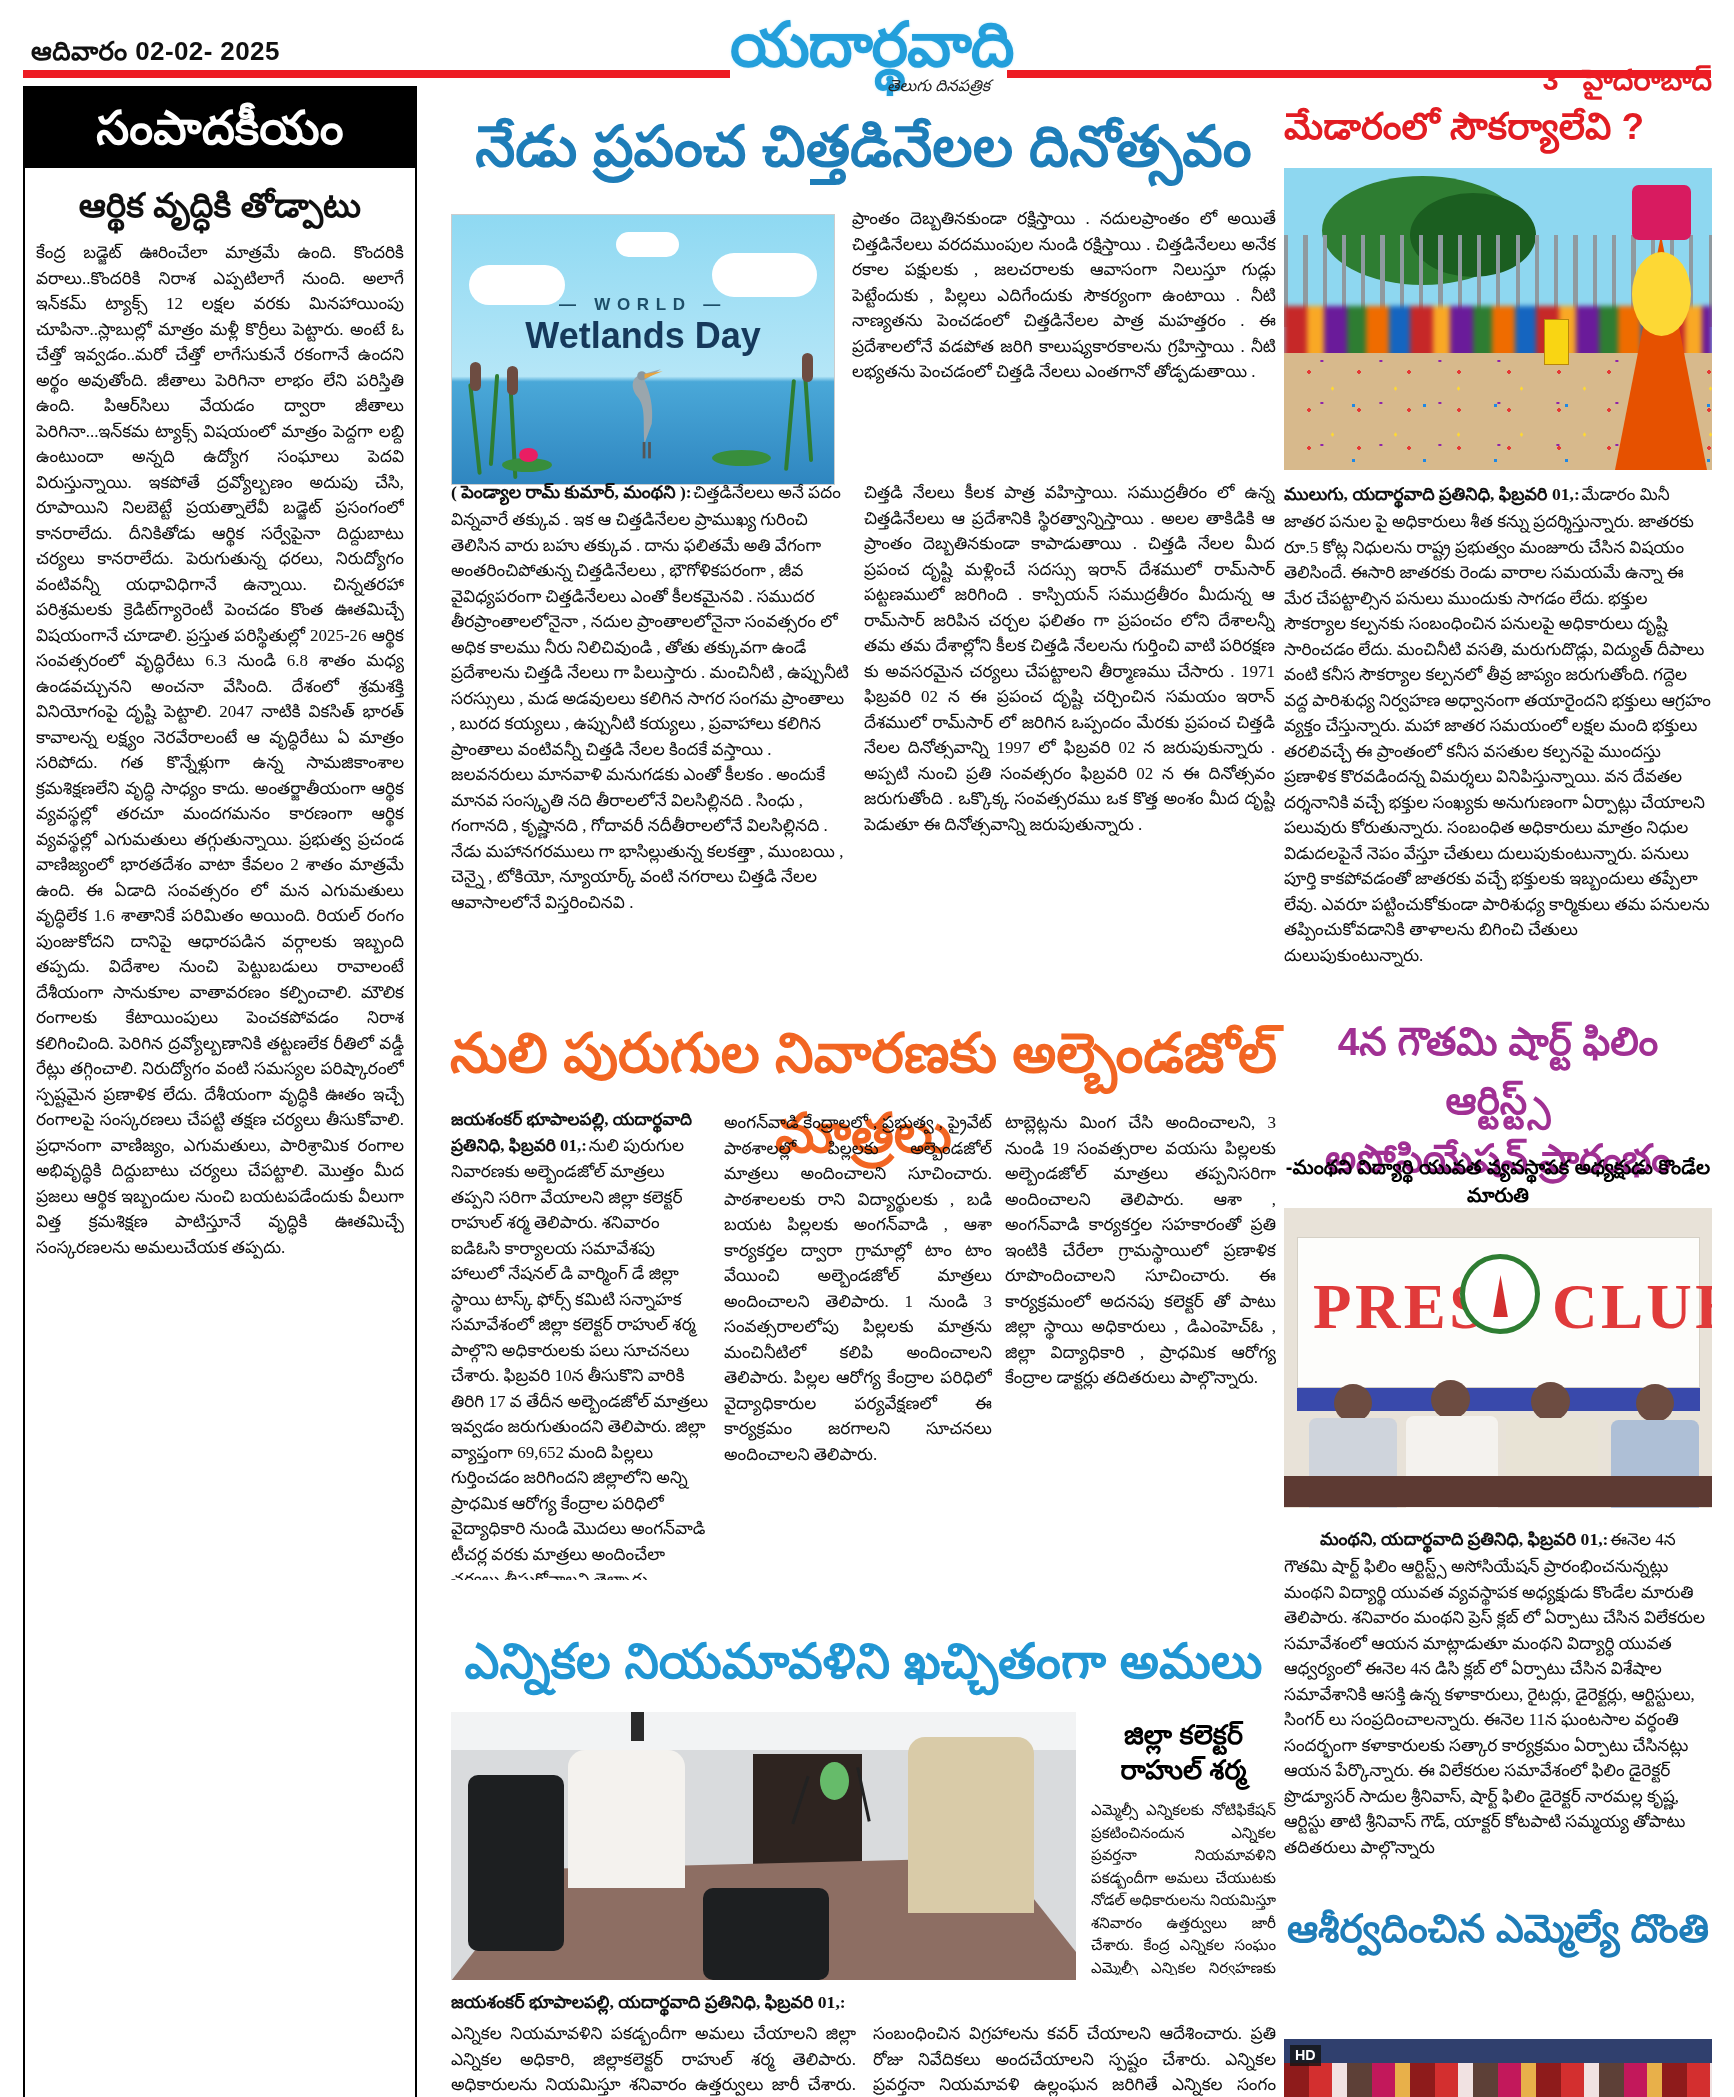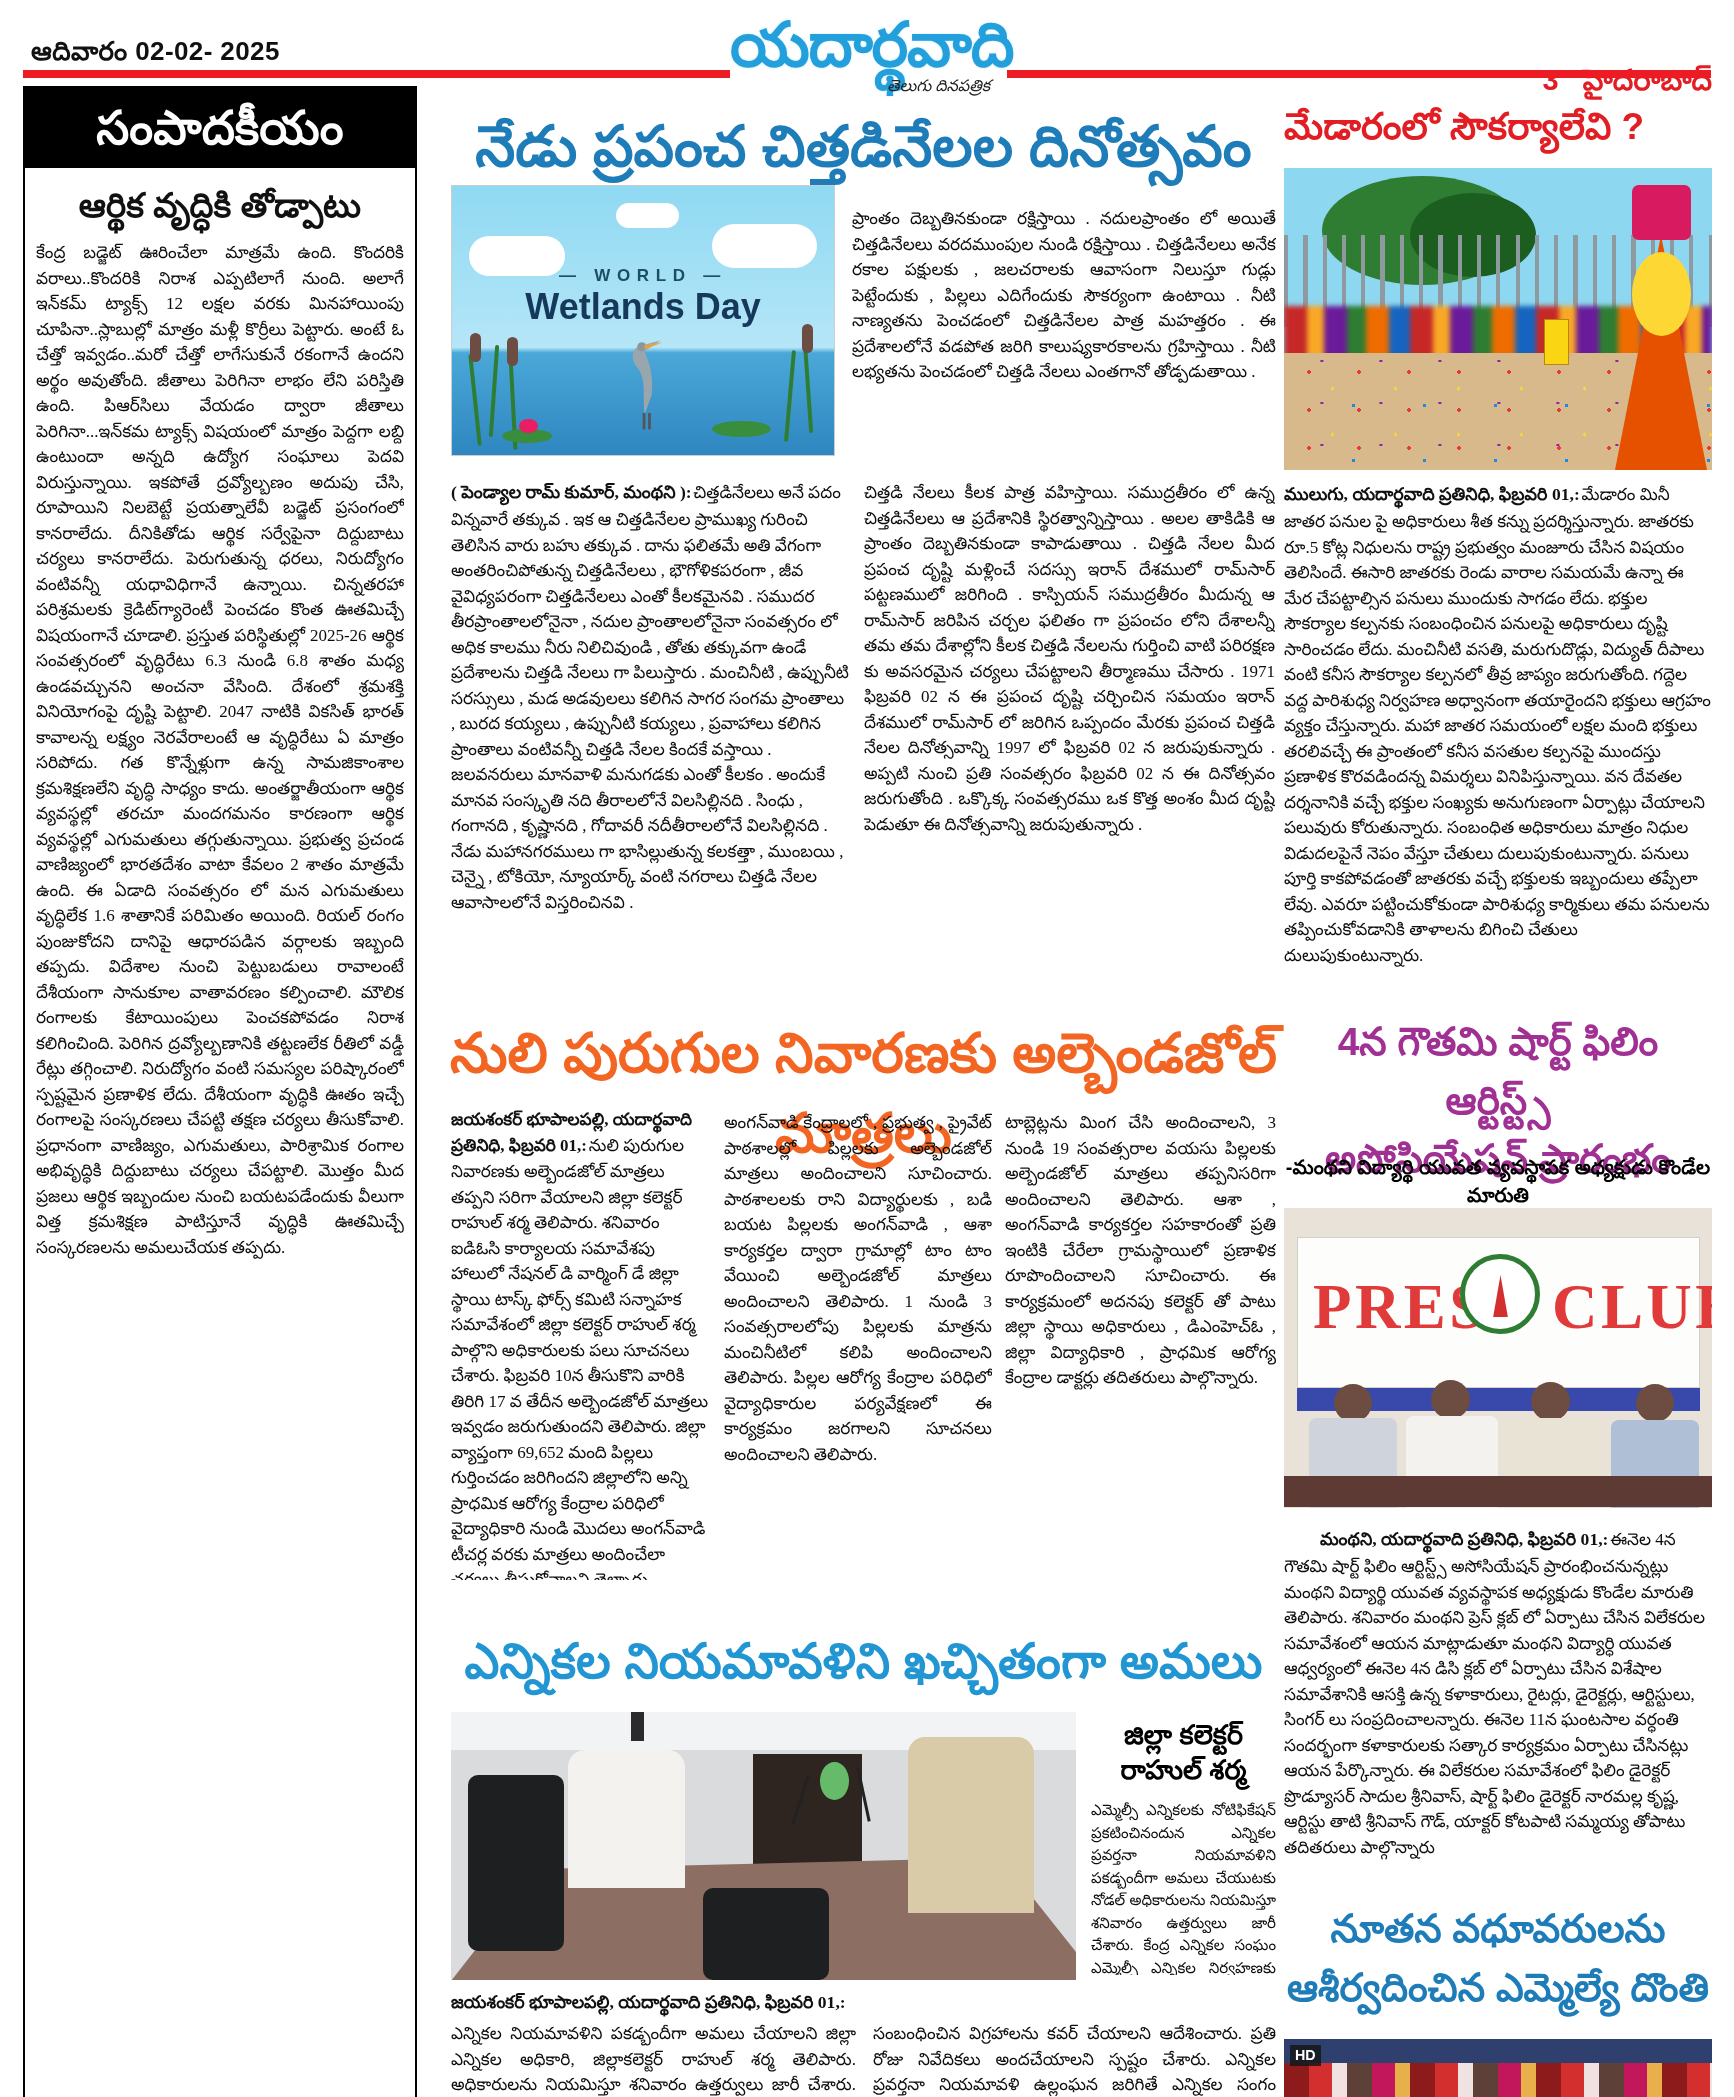--- a/index.html
+++ b/index.html
@@ -100,21 +100,21 @@
 <div class="abs ed-box" style="left:23px; top:86px; width:394px; height:2542px;">
   <div class="ed-label sans" style="height:80px; line-height:80px;">సంపాదకీయం</div>
   <div class="ed-head sans" style="margin-top:15px;">
     <div>ఆర్థిక వృద్ధికి తోడ్పాటు</div>
   </div>
   <div class="bodytxt" style="margin:12.6px 11px 0 11px; height:2299px; font-size:17px;">కేంద్ర బడ్జెట్ ఊరించేలా మాత్రమే ఉంది. కొందరికి వరాలు..కొందరికి నిరాశ ఎప్పటిలాగే నుంది. అలాగే ఇన్‌కమ్ ట్యాక్స్ 12 లక్షల వరకు మినహాయింపు చూపినా..స్లాబుల్లో మాత్రం మళ్లీ కొర్రీలు పెట్టారు. అంటే ఓ చేత్తో ఇవ్వడం..మరో చేత్తో లాగేసుకునే రకంగానే ఉందని అర్థం అవుతోంది. జీతాలు పెరిగినా లాభం లేని పరిస్తితి ఉంది. పిఆర్‌సిలు వేయడం ద్వారా జీతాలు పెరిగినా...ఇన్‌కమ ట్యాక్స్ విషయంలో మాత్రం పెద్దగా లబ్ది ఉంటుందా అన్నది ఉద్యోగ సంఘాలు పెదవి విరుస్తున్నాయి. ఇకపోతే ద్రవ్యోల్బణం అదుపు చేసి, రూపాయిని నిలబెట్టే ప్రయత్నాలేవీ బడ్జెట్ ప్రసంగంలో కానరాలేదు. దీనికితోడు ఆర్థిక సర్వేపైనా దిద్దుబాటు చర్యలు కానరాలేదు. పెరుగుతున్న ధరలు, నిరుద్యోగం వంటివన్నీ యధావిధిగానే ఉన్నాయి. చిన్నతరహా పరిశ్రమలకు క్రెడిట్‌గ్యారెంటీ పెంచడం కొంత ఊతమిచ్చే విషయంగానే చూడాలి. ప్రస్తుత పరిస్థితుల్లో 2025-26 ఆర్థిక సంవత్సరంలో వృద్ధిరేటు 6.3 నుండి 6.8 శాతం మధ్య ఉండవచ్చునని అంచనా వేసింది. దేశంలో శ్రమశక్తి వినియోగంపై దృష్టి పెట్టాలి. 2047 నాటికి వికసిత్ భారత్ కావాలన్న లక్ష్యం నెరవేరాలంటే ఆ వృద్ధిరేటు ఏ మాత్రం సరిపోదు. గత కొన్నేళ్లుగా ఉన్న సామజికాంశాల క్రమశిక్షణలేని వృద్ధి సాధ్యం కాదు. అంతర్జాతీయంగా ఆర్థిక వ్యవస్థల్లో తరచూ మందగమనం కారణంగా ఆర్థిక వ్యవస్థల్లో ఎగుమతులు తగ్గుతున్నాయి. ప్రభుత్వ ప్రచండ వాణిజ్యంలో భారతదేశం వాటా కేవలం 2 శాతం మాత్రమే ఉంది. ఈ ఏడాది సంవత్సరం లో మన ఎగుమతులు వృద్ధిలేక 1.6 శాతానికే పరిమితం అయింది. రియల్ రంగం పుంజుకోదని దానిపై ఆధారపడిన వర్గాలకు ఇబ్బంది తప్పదు. విదేశాల నుంచి పెట్టుబడులు రావాలంటే దేశీయంగా సానుకూల వాతావరణం కల్పించాలి. మౌలిక రంగాలకు కేటాయింపులు పెంచకపోవడం నిరాశ కలిగించింది. పెరిగిన ద్రవ్యోల్బణానికి తట్టణలేక రీతిలో వడ్డీ రేట్లు తగ్గించాలి. నిరుద్యోగం వంటి సమస్యల పరిష్కారంలో స్పష్టమైన ప్రణాళిక లేదు. దేశీయంగా వృద్ధికి ఊతం ఇచ్చే రంగాలపై సంస్కరణలు చేపట్టి తక్షణ చర్యలు తీసుకోవాలి. ప్రధానంగా వాణిజ్యం, ఎగుమతులు, పారిశ్రామిక రంగాల అభివృద్ధికి దిద్దుబాటు చర్యలు చేపట్టాలి. మొత్తం మీద ప్రజలు ఆర్థిక ఇబ్బందుల నుంచి బయటపడేందుకు వీలుగా విత్త క్రమశిక్షణ పాటిస్తూనే వృద్ధికి ఊతమిచ్చే సంస్కరణలను అమలుచేయక తప్పదు.</div>
 </div>
 
 <div class="abs h-wet sans center" style="left:447px; top:101px; width:833px; height:90px; line-height:90px;">నేడు ప్రపంచ చిత్తడినేలల దినోత్సవం</div>
 
-<div class="abs wl" style="left:451px; top:185px; width:384px; height:271px;padding-left:20px;">
+<div class="abs wl" style="left:451px; top:214px; width:384px; height:271px;padding-left:20px;">
   <div class="wl-cloud" style="left:17px; top:50px; width:96px; height:40px;"></div>
   <div class="wl-cloud" style="left:260px; top:38px; width:105px; height:44px;"></div>
   <div class="wl-cloud" style="left:164px; top:17px; width:63px; height:25px;"></div>
   <div class="abs" style="left:0; top:80px; width:100%;">
     <div class="wl-world sans">— WORLD —</div>
     <div class="wl-title sans">Wetlands Day</div>
   </div>
 
   <div class="wl-reed" style="left:21px; top:168px; transform:rotate(-6deg);"></div>
   <div class="wl-reed" style="left:40px; top:159px; transform:rotate(4deg);"></div>
@@ -222,21 +222,20 @@
   <div class="pc-man" style="left:327px; top:212px; width:88px; height:88px; background:#aebfd6;"></div>
   <div class="pc-table" style="left:0; top:268px; width:100%; height:31px;"></div>
 </div>
 
 <div class="abs clip" style="left:1284px; top:1527px; width:428px; height:363px;">
   <span class="byline" style="font-size:17.6px;margin-left:36px;">మంథని, యదార్థవాది ప్రతినిధి, ఫిబ్రవరి 01,:</span>
   <span class="bodytxt" style="display:inline;">ఈనెల 4న గౌతమి షార్ట్ ఫిలిం ఆర్టిస్ట్స్ అసోసియేషన్ ప్రారంభించనున్నట్లు మంథని విద్యార్థి యువత వ్యవస్థాపక అధ్యక్షుడు కొండేల మారుతి తెలిపారు. శనివారం మంథని ప్రెస్ క్లబ్ లో ఏర్పాటు చేసిన విలేకరుల సమావేశంలో ఆయన మాట్లాడుతూ మంథని విద్యార్ధి యువత ఆధ్వర్యంలో ఈనెల 4న డిసి క్లబ్ లో ఏర్పాటు చేసిన విశేషాల సమావేశానికి ఆసక్తి ఉన్న కళాకారులు, రైటర్లు, డైరెక్టర్లు, ఆర్టిస్టులు, సింగర్ లు సంప్రదించాలన్నారు. ఈనెల 11న ఘంటసాల వర్ధంతి సందర్భంగా కళాకారులకు సత్కార కార్యక్రమం ఏర్పాటు చేసినట్లు ఆయన పేర్కొన్నారు. ఈ విలేకరుల సమావేశంలో ఫిలిం డైరెక్టర్ ప్రొడ్యూసర్ సాదుల శ్రీనివాస్, షార్ట్ ఫిలిం డైరెక్టర్ నారమల్ల కృష్ణ, ఆర్టిస్టు తాటి శ్రీనివాస్ గౌడ్, యాక్టర్ కోటపాటి సమ్మయ్య తోపాటు తదితరులు పాల్గొన్నారు</span>
 </div>
 
 <div class="abs h-don sans center" style="left:1284px; top:1900px; width:428px; height:126px;">
-  <div>నూతన వధూవరులను</div>
   <div>ఆశీర్వదించిన ఎమ్మెల్యే దొంతి</div>
 </div>
 
 <div class="wd" style="left:1284px; top:2039px; width:428px; height:172px;">
 
   <div class="wd-hd sans" style="left:5.9px; top:5.9px;">HD</div>
 </div>
 
 
 </body></html>

